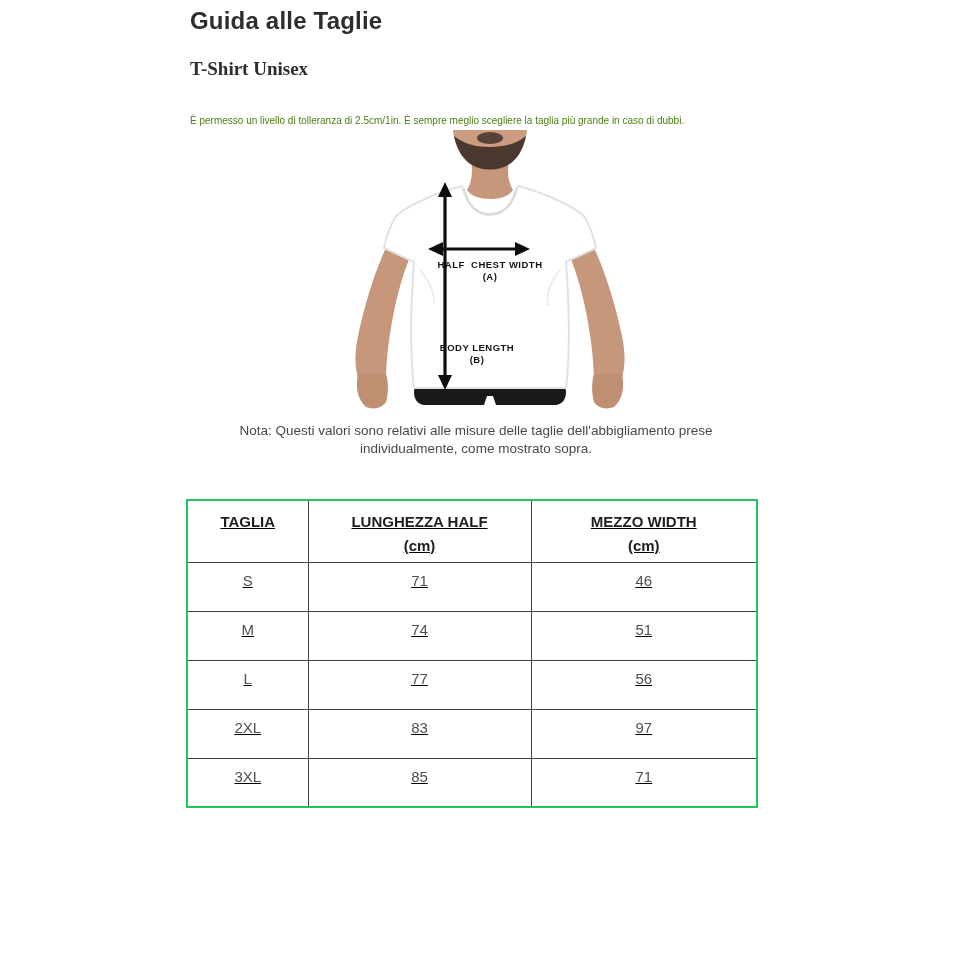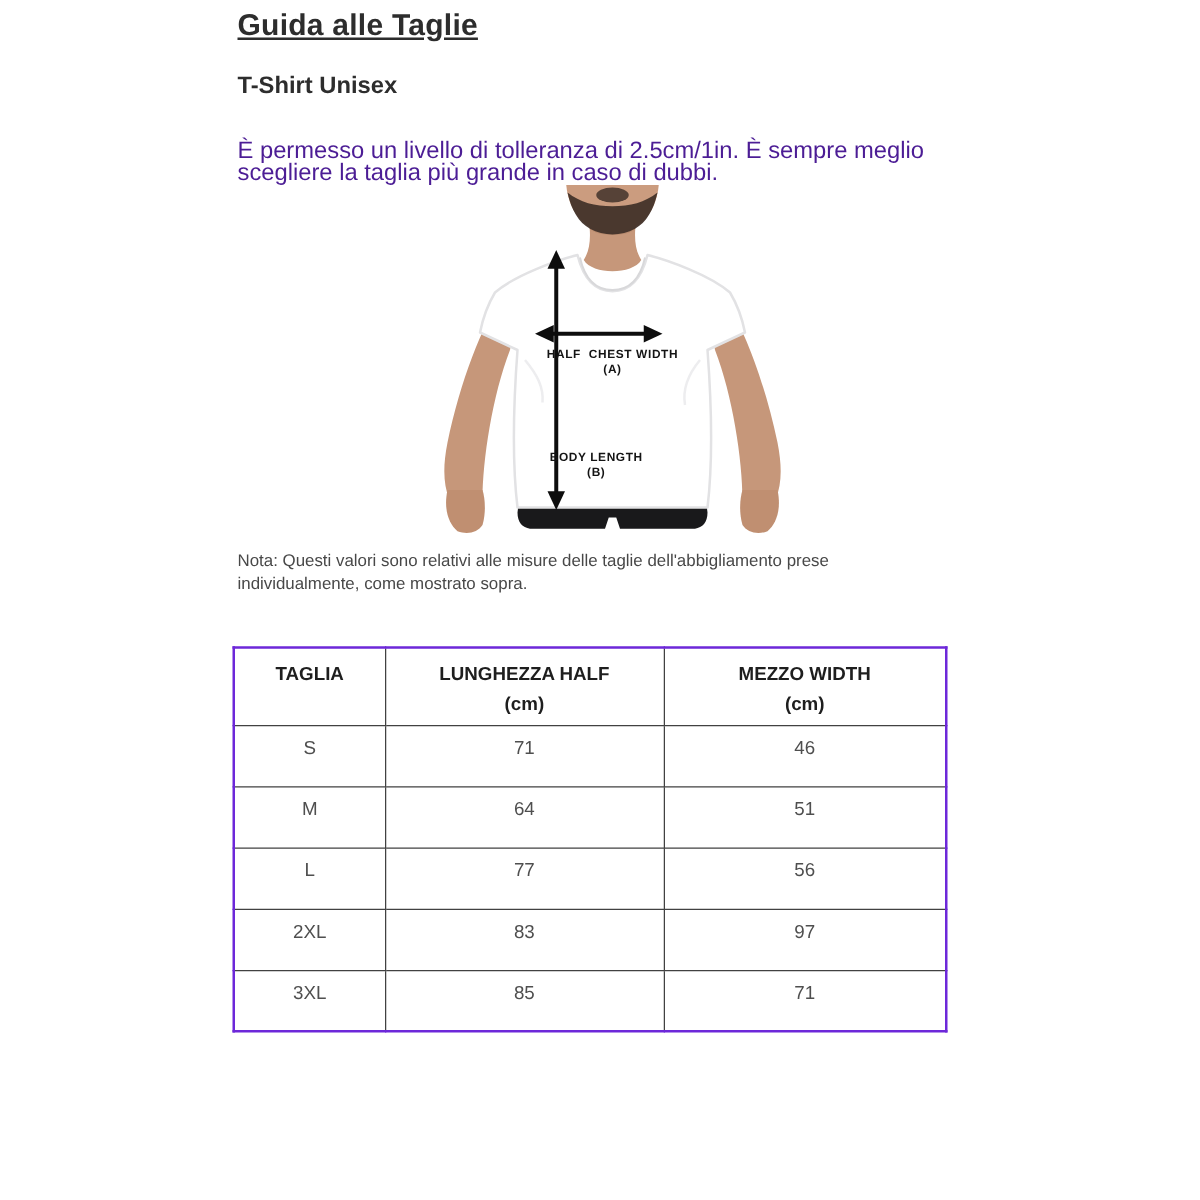--- a/index.html
+++ b/index.html
@@ -18,59 +18,61 @@
     position: absolute;
     left: 190px; top: 0;
     width: 572px;
   }
   .title {
     margin: 7px 0 0 0;
     font-size: 24px; line-height: 28px;
     font-weight: 600;
     color: #2d2d2d;
     letter-spacing: 0.2px;
-    text-decoration: underline;
   }
   .subtitle {
     margin: 23px 0 0 0;
     font-size: 19px; line-height: 22px;
     font-weight: 600;
     color: #2d2d2d;
+    font-family: Liberation Serif, serif;
   }
   .intro {
     margin: 32px 16px 0 0;
-    font-size: 19px; line-height: 18px;
-    color: #4c1d95;
+    font-size: 10px; line-height: 18px;
+    color: #4d7c0f;
   }
   .figure {
     margin: 0;
     position: relative;
     height: 280px;
   }
   .man-svg {
     position: absolute;
     left: 160px; top: 0;
   }
   .diagram-label {
     font-family: "Liberation Sans", sans-serif;
     font-weight: 700;
     fill: #141414;
     white-space: pre;
   }
   .note {
     margin: 12px 0 0 0;
     font-size: 13.5px; line-height: 18px;
     color: #484848;
+    text-align: center;
   }
   table.size-table {
     margin: 41px 0 0 -4px;
     width: 570px;
     border-collapse: collapse;
     table-layout: fixed;
-    border: 2px solid #6d28d9;
+    border: 2px solid #22c55e;
+    text-decoration: underline;
   }
   .size-table th, .size-table td {
     border: 1.5px solid #414141;
     text-align: center;
     vertical-align: top;
     box-sizing: border-box;
     padding: 9px 4px 0 4px;
   }
   .size-table thead th {
     height: 62px;
@@ -164,21 +166,21 @@
         </tr>
       </thead>
       <tbody>
         <tr>
           <td>S</td>
           <td>71</td>
           <td>46</td>
         </tr>
         <tr>
           <td>M</td>
-          <td>64</td>
+          <td>74</td>
           <td>51</td>
         </tr>
         <tr>
           <td>L</td>
           <td>77</td>
           <td>56</td>
         </tr>
         <tr>
           <td>2XL</td>
           <td>83</td>

